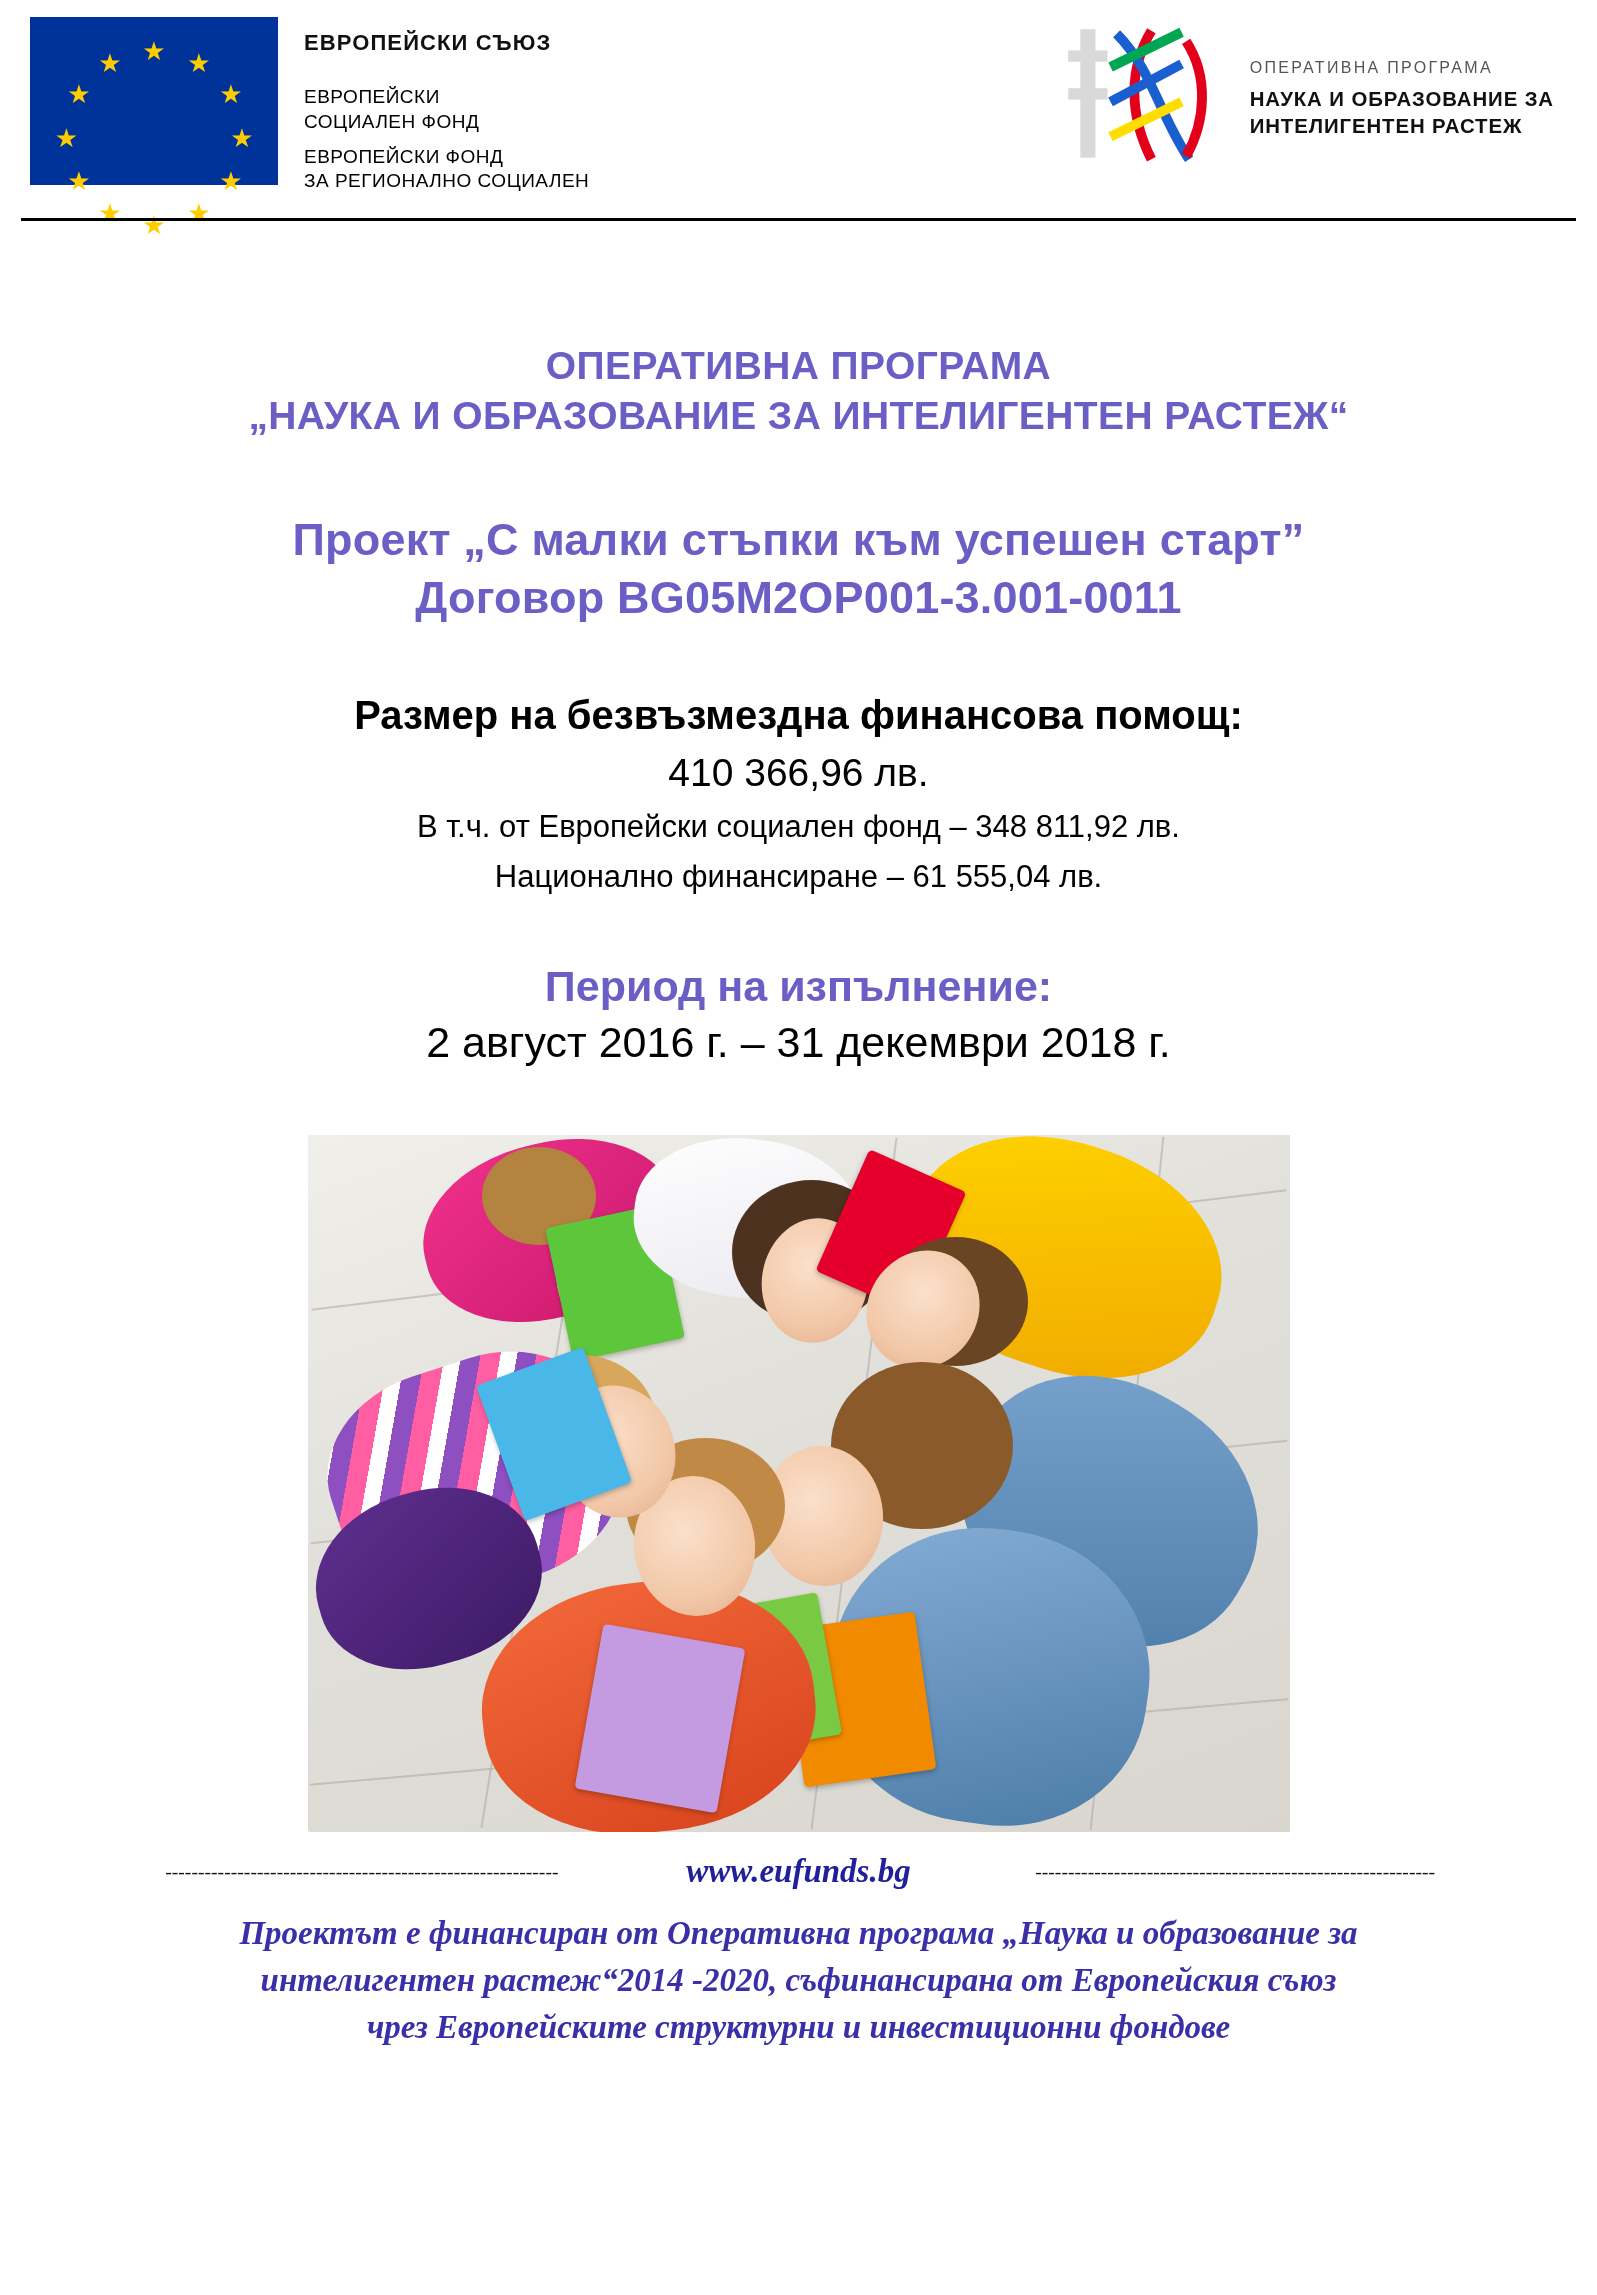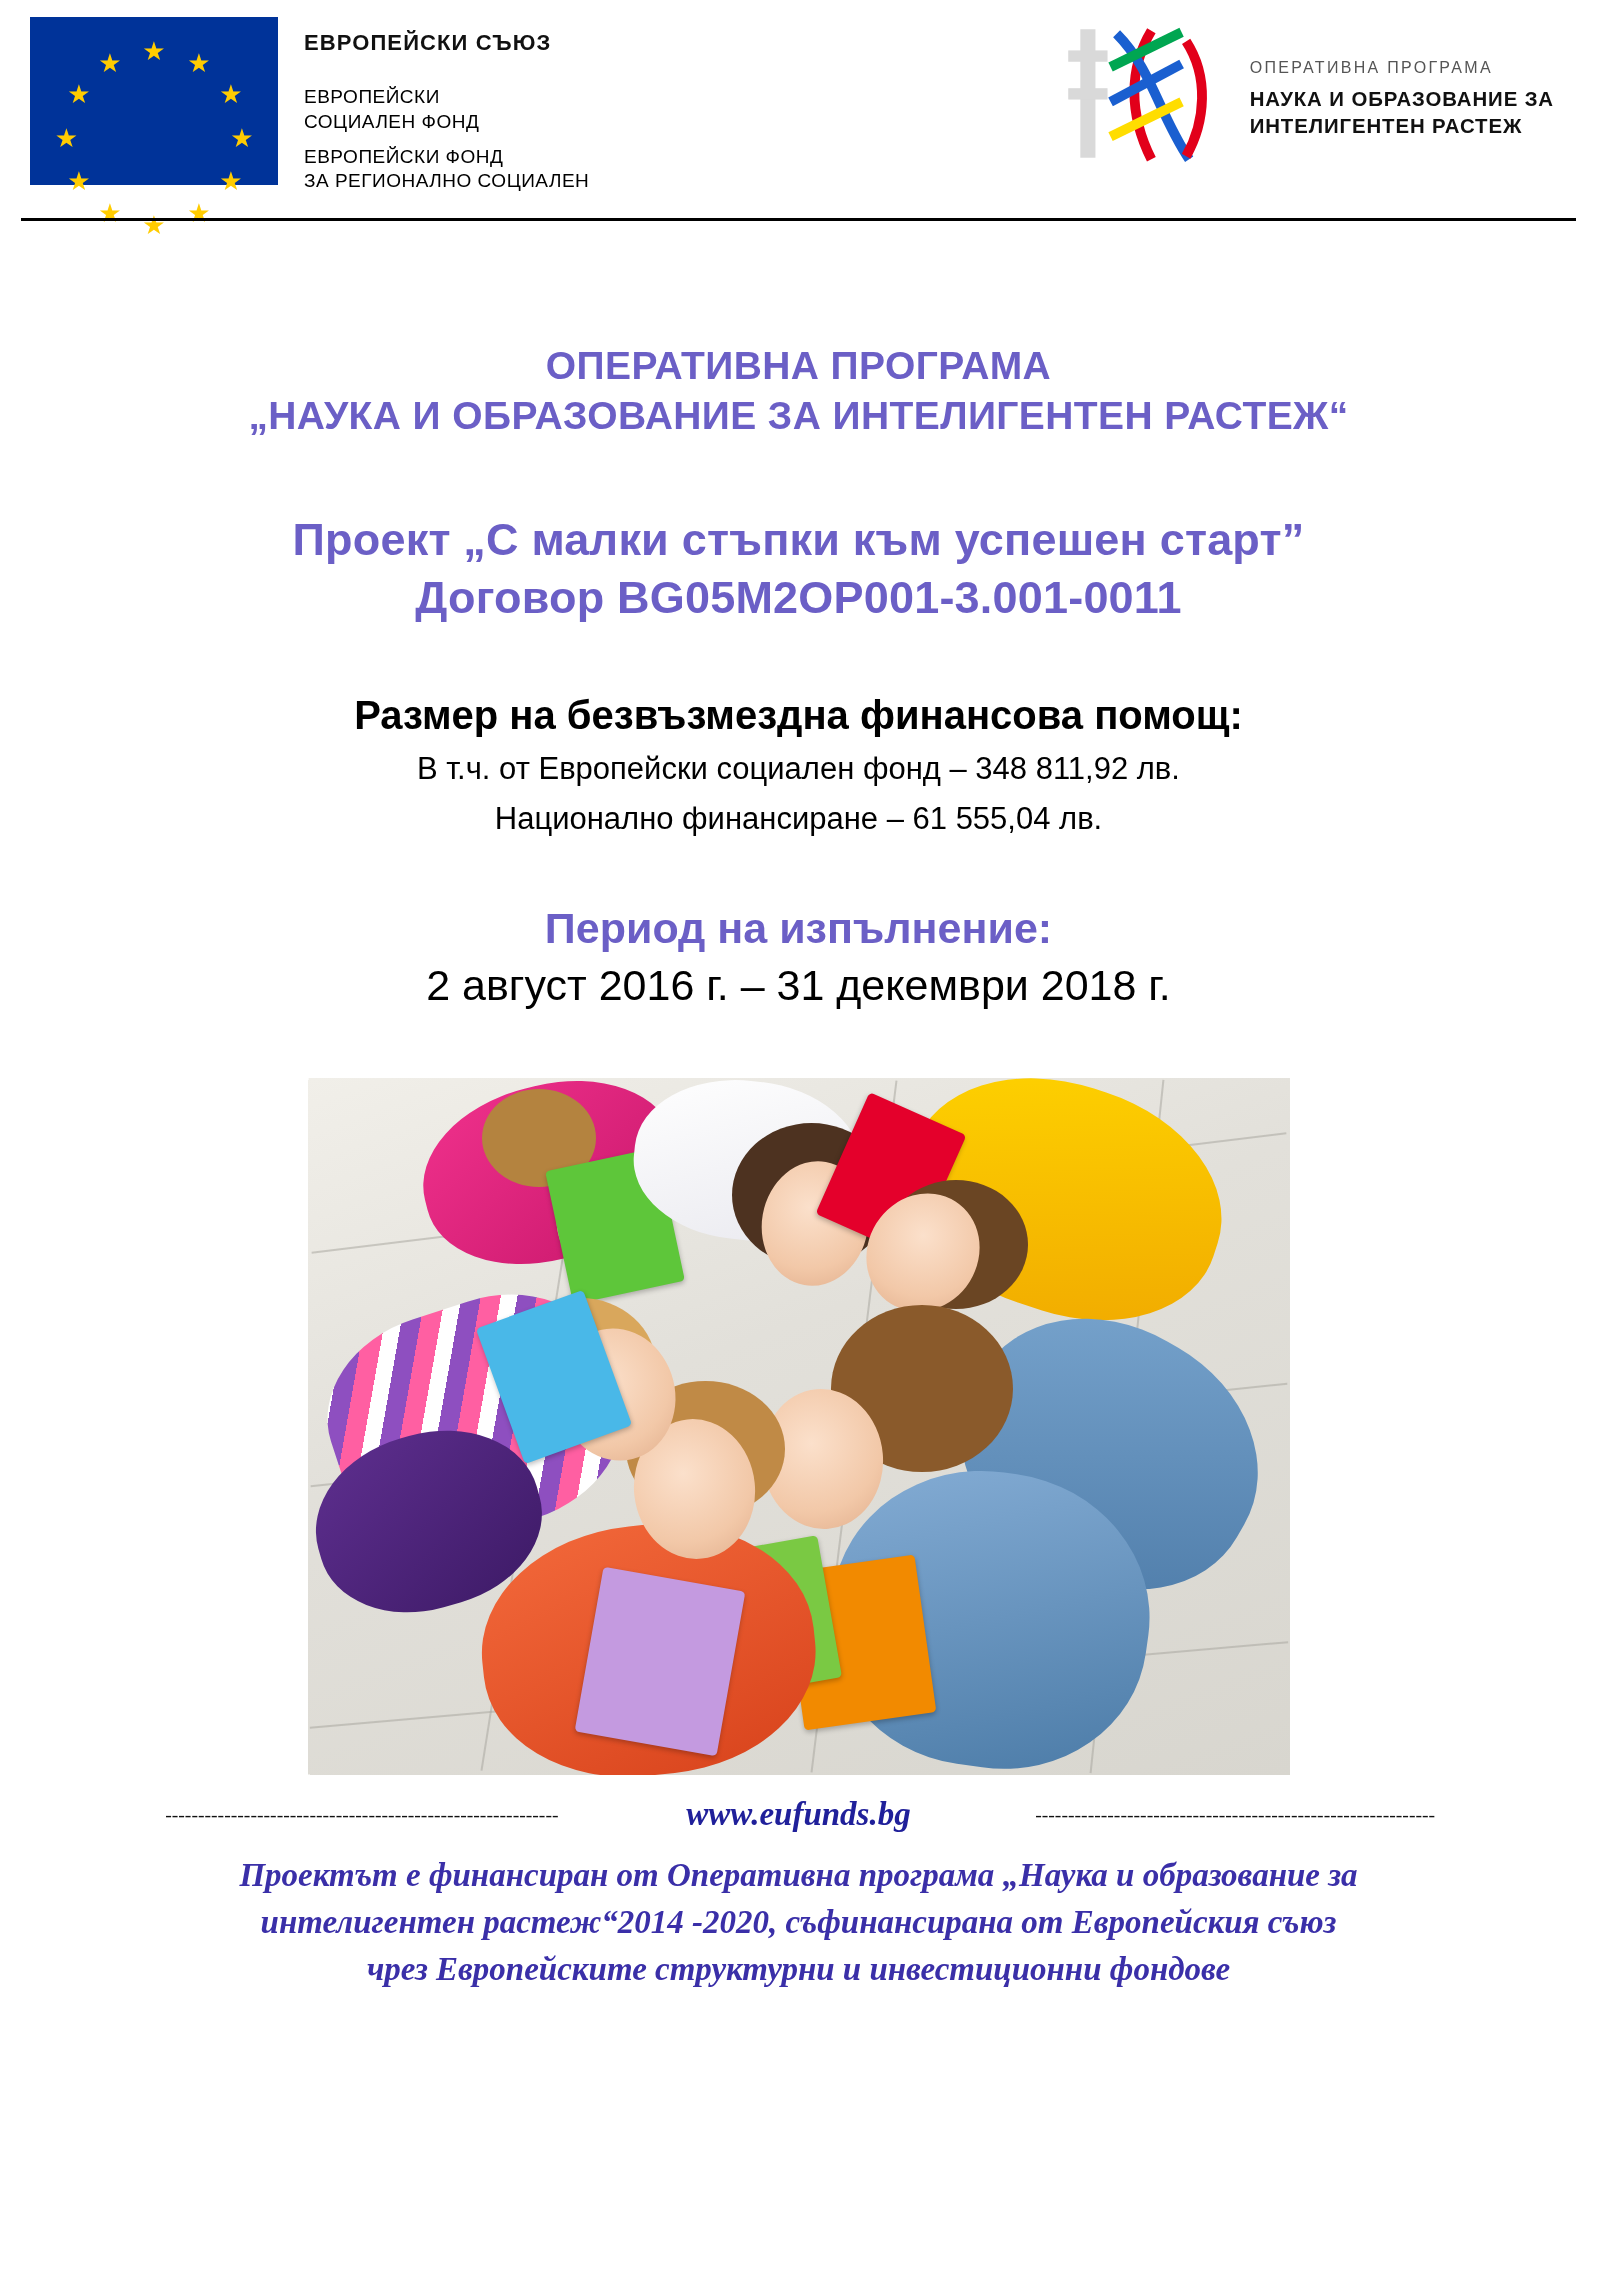--- a/index.html
+++ b/index.html
@@ -307,20 +307,21 @@
     <div>ОПЕРАТИВНА ПРОГРАМА</div>
     <div>„НАУКА И ОБРАЗОВАНИЕ ЗА ИНТЕЛИГЕНТЕН РАСТЕЖ“</div>
   </div>
 
   <div class="project-purple">
     <div>Проект „С малки стъпки към успешен старт”</div>
     <div>Договор  BG05M2OP001-3.001-0011</div>
   </div>
 
   <div class="grant-label">Размер на безвъзмездна финансова помощ:</div>
+  <div class="grant-amount">410 366,96 лв.</div>
   <div class="grant-line">В т.ч. от Европейски социален фонд – 348 811,92 лв.</div>
   <div class="grant-line">Национално финансиране – 61 555,04 лв.</div>
 
   <div class="period-label">Период на изпълнение:</div>
   <div class="period-value">2 август 2016 г. – 31 декември 2018 г.</div>
 
   <div class="photo-wrap">
     <div class="photo">
       <div class="tilefloor"></div>
 

